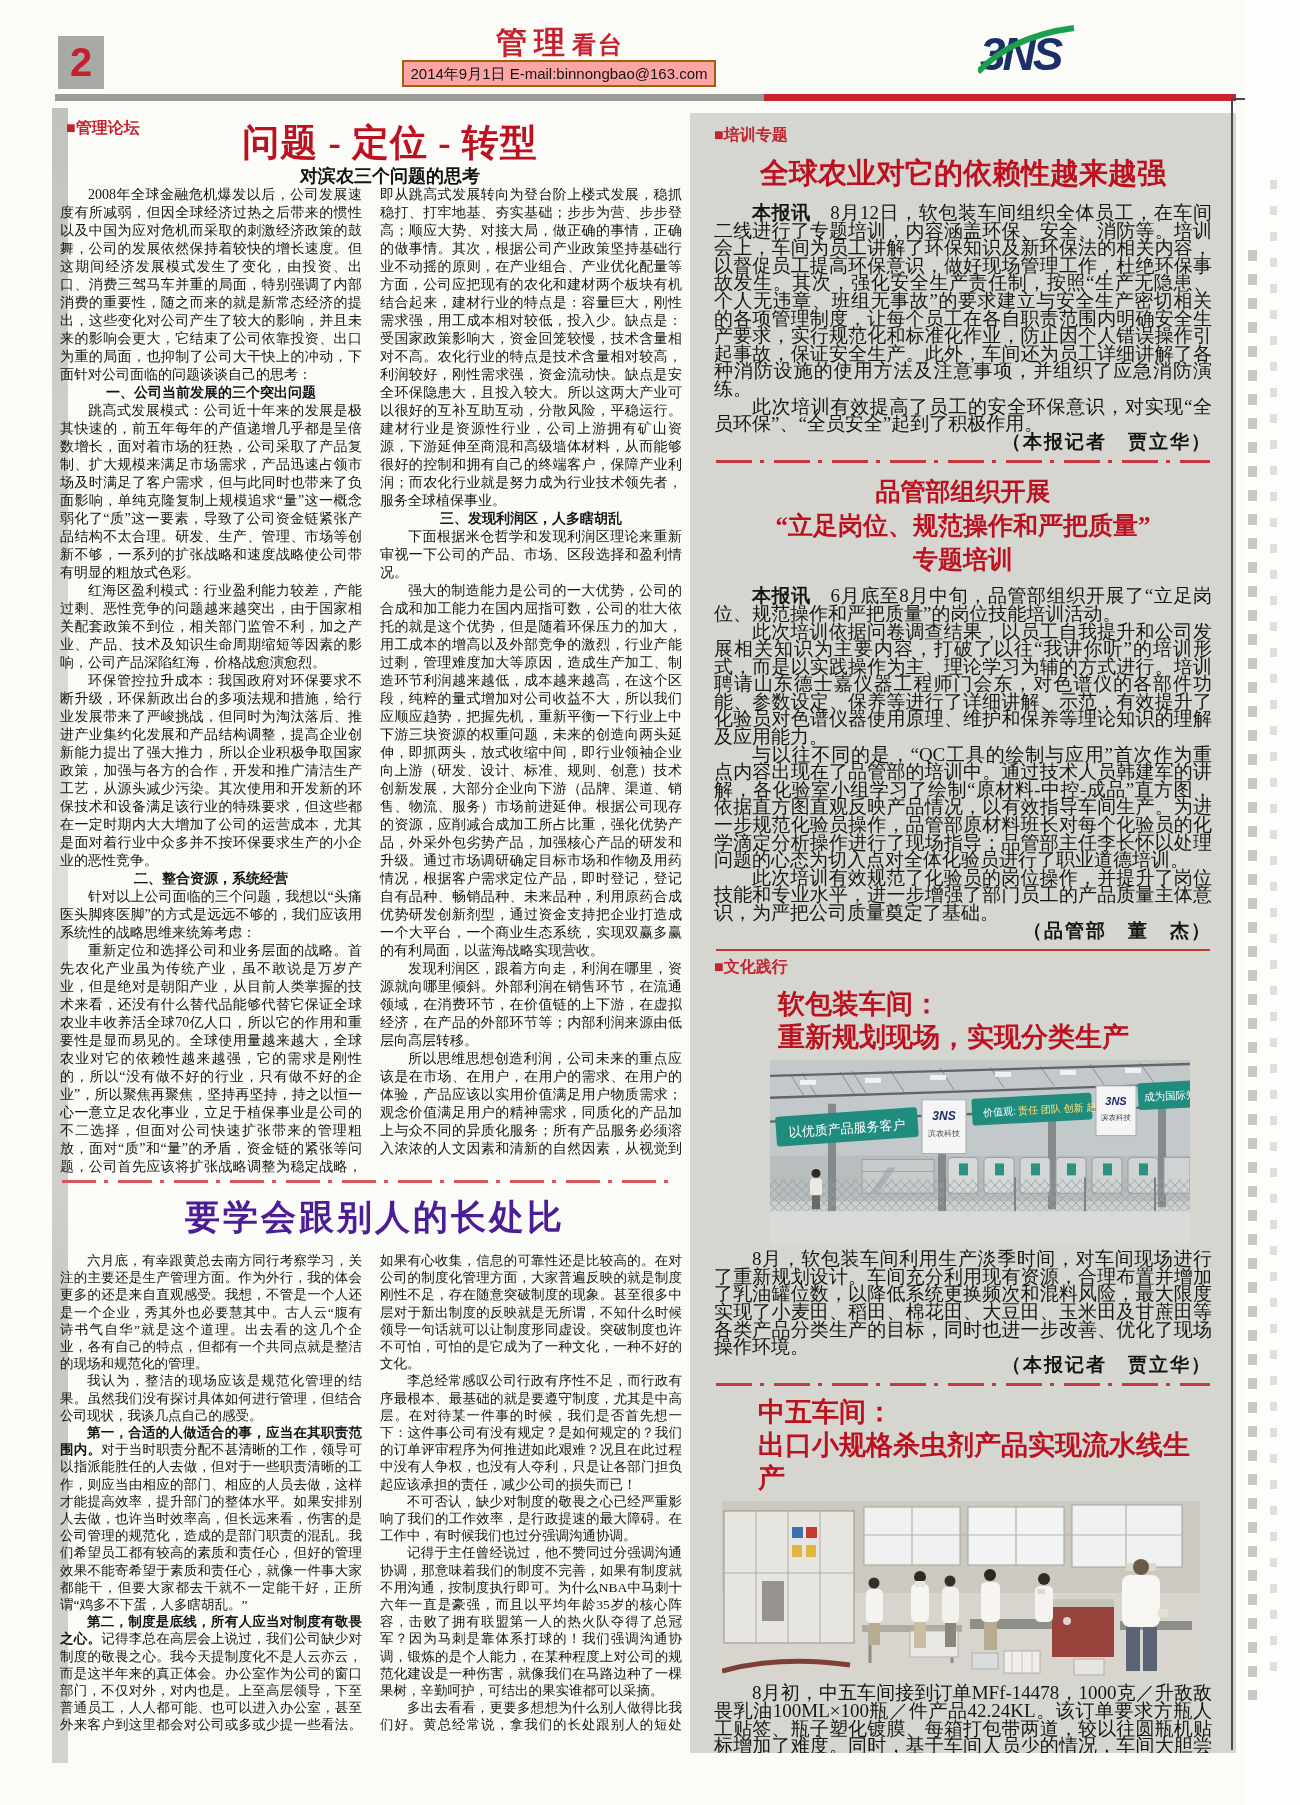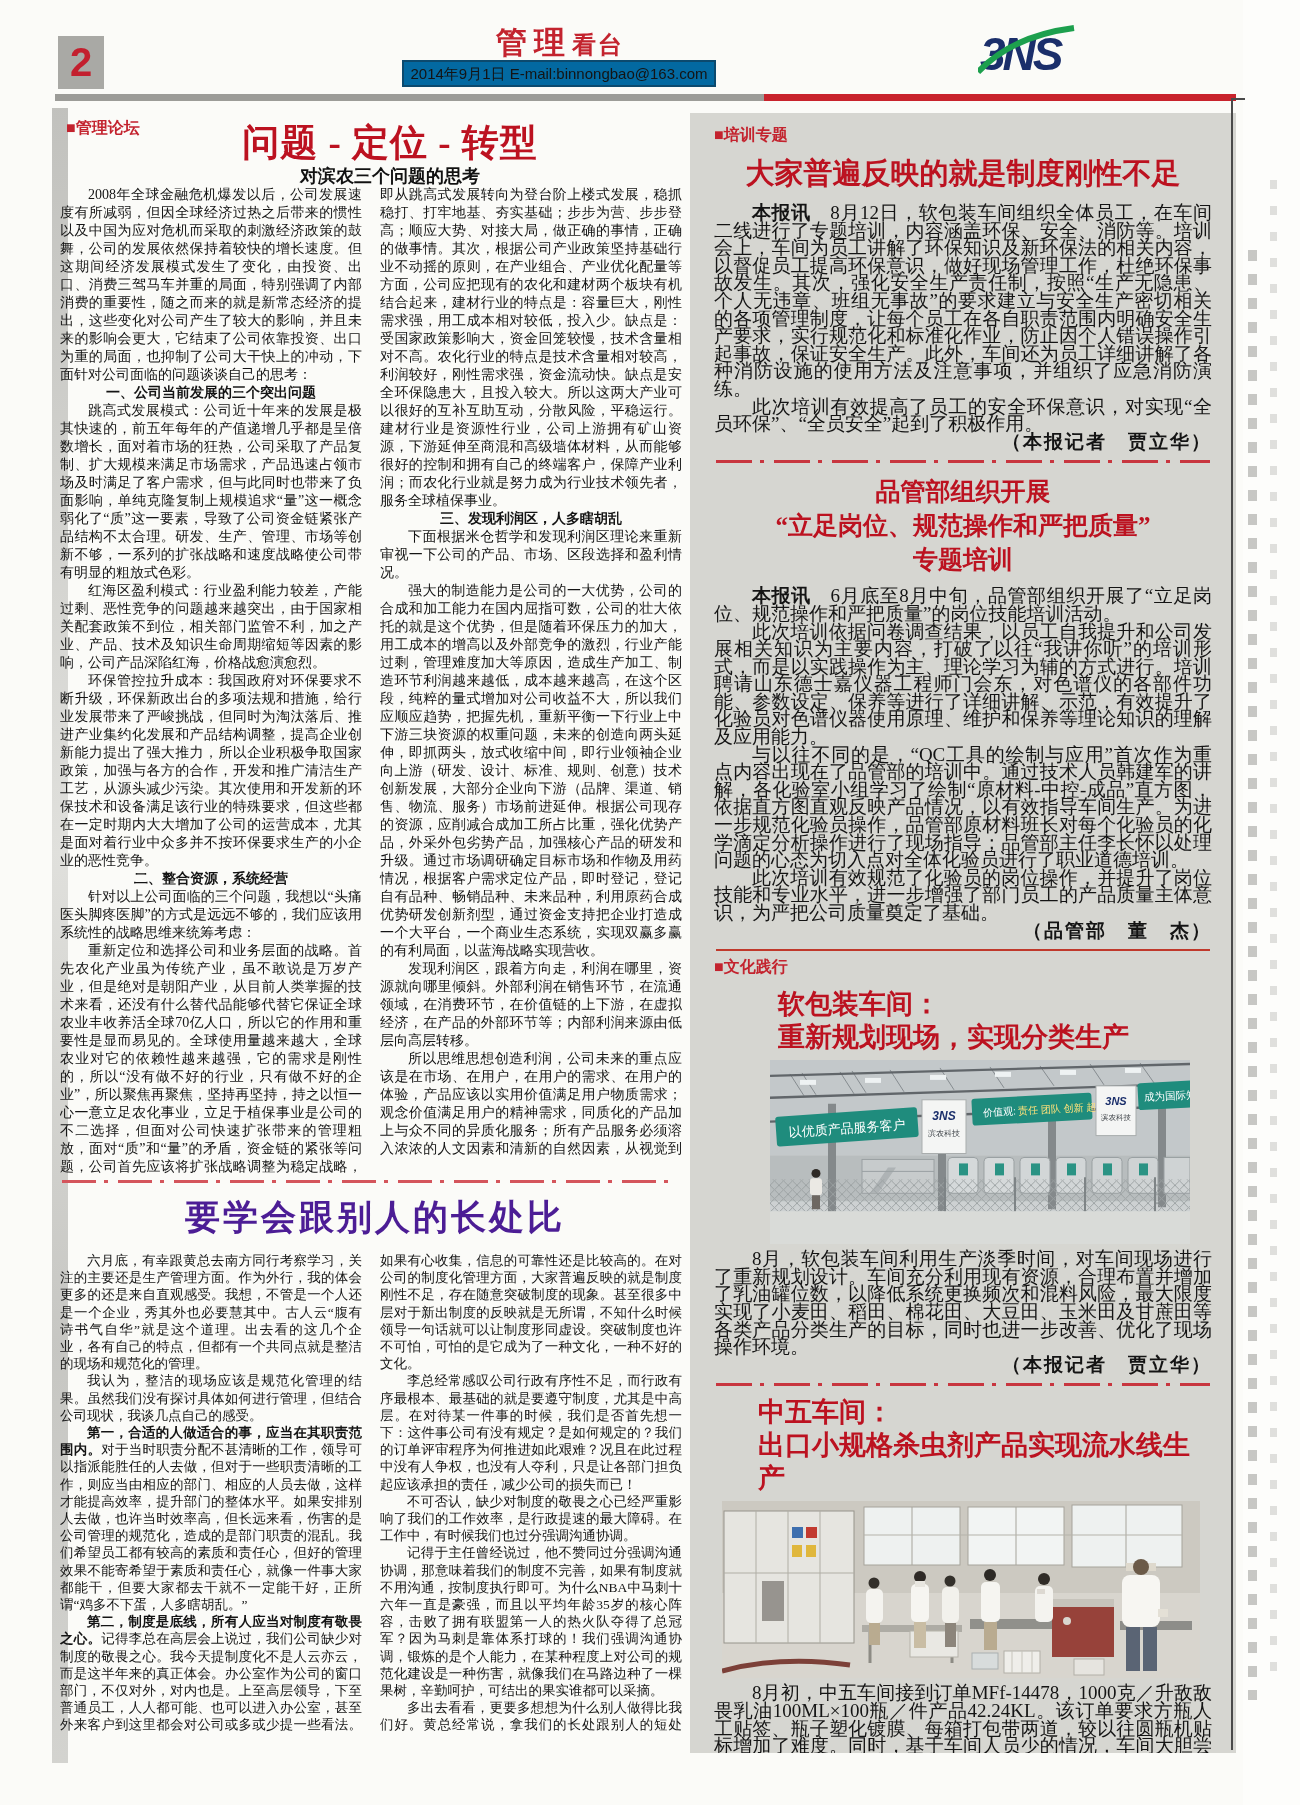--- a/index.html
+++ b/index.html
@@ -7,22 +7,22 @@
         font-family:"Liberation Serif",serif;color:#141414;}
   [data-name]{box-sizing:border-box;}
 
   
   .pagenum{position:absolute;left:58px;top:36px;width:46px;height:53px;background:#a9a9a5;
            color:#c31f2e;font-family:"Liberation Sans",sans-serif;font-weight:900;font-size:40px;
            text-align:center;line-height:53px;}
   .masthead{position:absolute;left:400px;top:22px;width:320px;text-align:center;color:#c3232e;white-space:nowrap;}
   .masthead .m1{font-size:31px;font-weight:700;letter-spacing:7px;}
   .masthead .m2{font-size:24px;font-weight:900;letter-spacing:2px;font-family:"Liberation Sans",sans-serif;}
-  .datebox{position:absolute;left:402px;top:60px;width:314px;height:27px;border:2px solid #0c4a6e;
-           background:#0369a1;font-size:15px;line-height:24px;text-align:center;font-family:"Liberation Sans",sans-serif;}
+  .datebox{position:absolute;left:402px;top:60px;width:314px;height:27px;border:2px solid #a16207;
+           background:#fca5a5;font-size:15px;line-height:24px;text-align:center;font-family:"Liberation Sans",sans-serif;}
   .logo{position:absolute;left:978px;top:20px;width:98px;height:66px;}
   .hrule{position:absolute;left:55px;top:94px;width:1181px;height:7px;font-size:0;}
   .hrule .g{display:inline-block;width:60%;height:7px;background:#9c9c98;vertical-align:top;}
   .hrule .r{display:inline-block;width:40%;height:7px;background:#c8232c;vertical-align:top;}
   .leftbar{position:absolute;left:52px;top:108px;width:16px;height:1655px;
            background:linear-gradient(180deg,#b3b3af 0%,#d9d9d5 45%,#b9b9b5 75%,#c9c9c5 100%);opacity:.8;}
 
   
   .seclabel{color:#c3232e;font-family:Liberation Serif, serif;font-weight:bold;font-size:16px;}
   .pa{margin:0;}
@@ -119,21 +119,21 @@
         <div class="pa p" data-name="article-paragraph"><b>第二，制度是底线，所有人应当对制度有敬畏之心。</b>记得李总在高层会上说过，我们公司缺少对制度的敬畏之心。我今天提制度化不是人云亦云，而是这半年来的真正体会。办公室作为公司的窗口部门，不仅对外，对内也是。上至高层领导，下至普通员工，人人都可能、也可以进入办公室，甚至外来客户到这里都会对公司或多或少提一些看法。如果有心收集，信息的可靠性还是比较高的。在对公司的制度化管理方面，大家普遍反映的就是制度刚性不足，存在随意突破制度的现象。甚至很多中层对于新出制度的反映就是无所谓，不知什么时候领导一句话就可以让制度形同虚设。突破制度也许不可怕，可怕的是它成为了一种文化，一种不好的文化。</div>
         <div class="pa p" data-name="article-paragraph">李总经常感叹公司行政有序性不足，而行政有序最根本、最基础的就是要遵守制度，尤其是中高层。在对待某一件事的时候，我们是否首先想一下：这件事公司有没有规定？是如何规定的？我们的订单评审程序为何推进如此艰难？况且在此过程中没有人争权，也没有人夺利，只是让各部门担负起应该承担的责任，减少公司的损失而已！</div>
         <div class="pa p" data-name="article-paragraph">不可否认，缺少对制度的敬畏之心已经严重影响了我们的工作效率，是行政提速的最大障碍。在工作中，有时候我们也过分强调沟通协调。</div>
         <div class="pa p" data-name="article-paragraph">记得于主任曾经说过，他不赞同过分强调沟通协调，那意味着我们的制度不完善，如果有制度就不用沟通，按制度执行即可。为什么NBA中马刺十六年一直是豪强，而且以平均年龄35岁的核心阵容，击败了拥有联盟第一人的热火队夺得了总冠军？因为马刺是靠体系打球的！我们强调沟通协调，锻炼的是个人能力，在某种程度上对公司的规范化建设是一种伤害，就像我们在马路边种了一棵果树，辛勤呵护，可结出的果实谁都可以采摘。</div>
         <div class="pa p" data-name="article-paragraph">多出去看看，更要多想想为什么别人做得比我们好。黄总经常说，拿我们的长处跟别人的短处比，只能越比越短。因此，我们要学会跟别人的长处比，这样才能弥补我们的短处，发挥我们的长处。</div>
       </div>
   </section>
 
   <aside class="right-region" data-name="training-culture-column">
     <div class="seclabel" data-name="section-label-training">■培训专题</div>
-    <h2 class="rtitle1" data-name="article3-title">大家普遍反映的就是制度刚性不足</h2>
+    <h2 class="rtitle1" data-name="article3-title">全球农业对它的依赖性越来越强</h2>
     <div class="rbody" data-name="article3-body">
         <div class="pa p" data-name="article-paragraph"><b>本报讯</b>　8月12日，软包装车间组织全体员工，在车间二线进行了专题培训，内容涵盖环保、安全、消防等。培训会上，车间为员工讲解了环保知识及新环保法的相关内容，以督促员工提高环保意识，做好现场管理工作，杜绝环保事故发生。其次，强化安全生产责任制，按照“生产无隐患、个人无违章、班组无事故”的要求建立与安全生产密切相关的各项管理制度，让每个员工在各自职责范围内明确安全生产要求，实行规范化和标准化作业，防止因个人错误操作引起事故，保证安全生产。此外，车间还为员工详细讲解了各种消防设施的使用方法及注意事项，并组织了应急消防演练。</div>
         <div class="pa p" data-name="article-paragraph">此次培训有效提高了员工的安全环保意识，对实现“全员环保”、“全员安全”起到了积极作用。</div>
         <div class="pa by" data-name="article-byline">（本报记者　贾立华）</div>
       </div>
 
     <div class="div-dashdot" data-name="dash-dot-divider"></div>
     <div class="rtitle-lines" data-name="article4-title">
         <div data-name="title-line">品管部组织开展</div>
         <div data-name="title-line">“立足岗位、规范操作和严把质量”</div>

